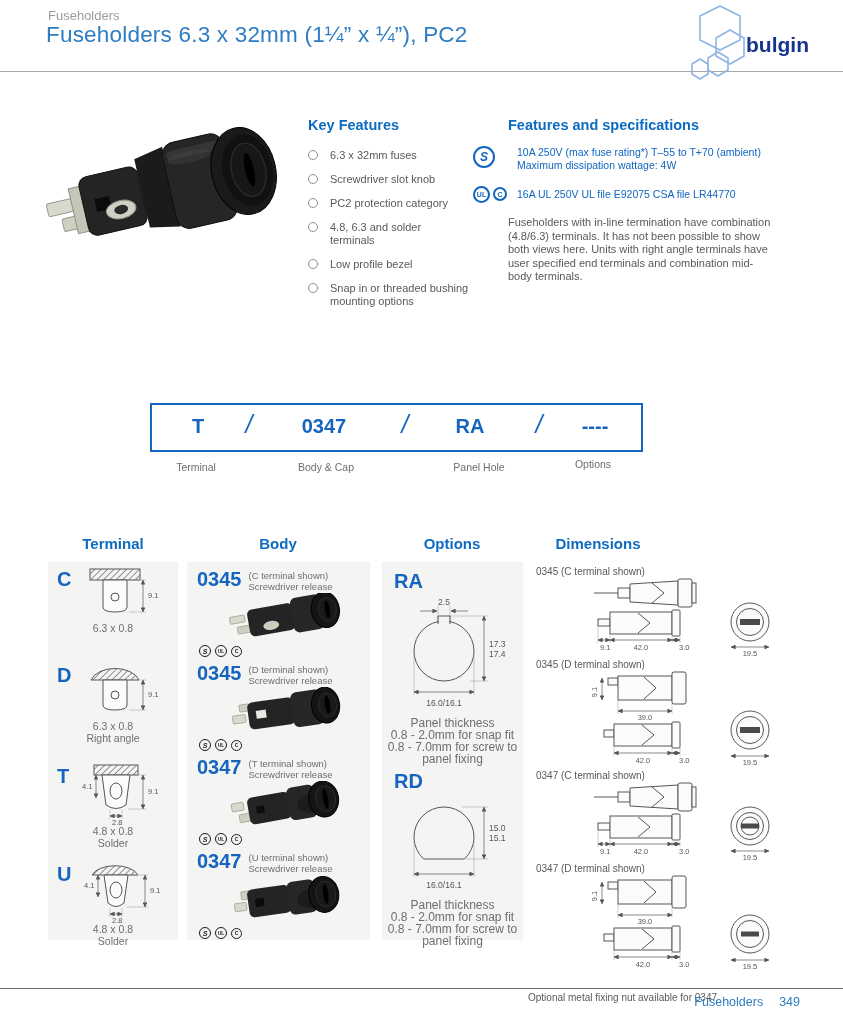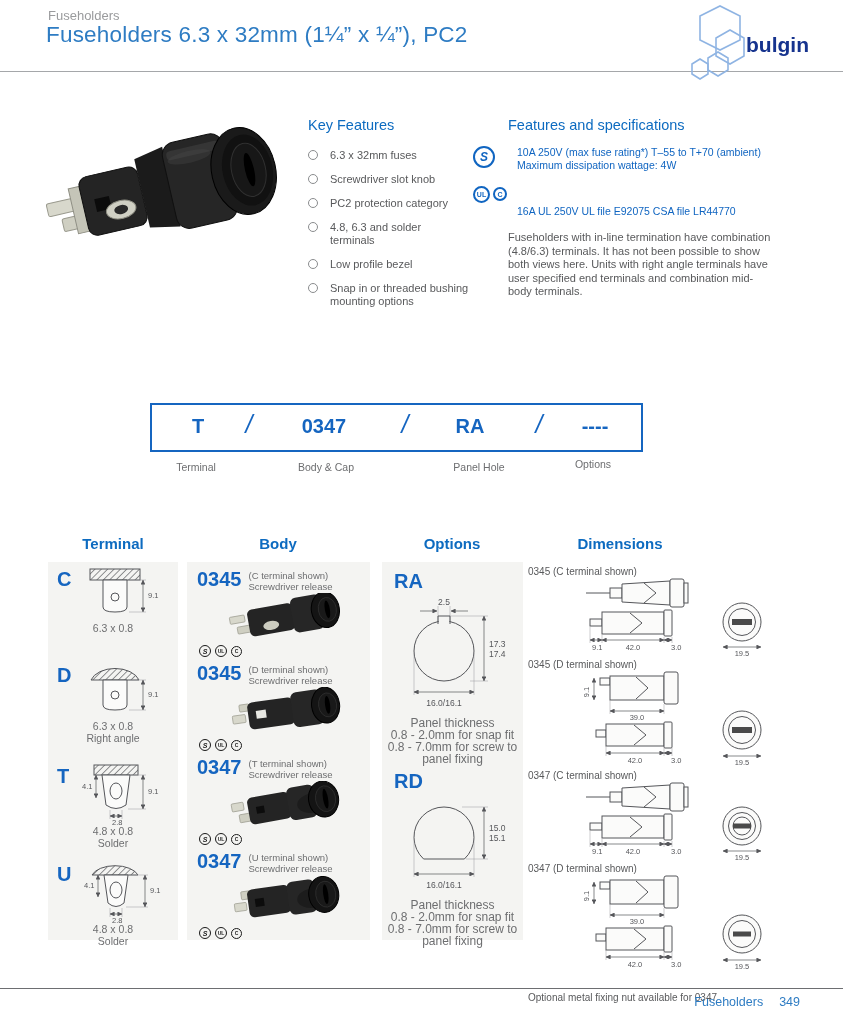--- a/index.html
+++ b/index.html
@@ -9,21 +9,21 @@
     color:#5a5b5d;overflow:hidden;
   }
   .abs{position:absolute;}
   
   .eyebrow{left:48px;top:8px;font-size:13px;color:#9a9b9d;}
   .page-title{left:46px;top:22px;font-size:22.5px;color:#2e7cc3;letter-spacing:.2px;}
   .hr-top{left:0;top:71px;width:843px;height:1px;background:#a5a7aa;}
   .logo{left:672px;top:4px;}
   .logo-text{font-size:21px;font-weight:bold;fill:#16338e;}
   
-  .sec-head{font-size:14.5px;font-weight:normal;color:#0d6bc0;}
+  .sec-head{font-size:14.5px;font-weight:bold;color:#0d6bc0;}
   
   .kf{left:308px;top:117px;width:196px;}
   .kf ul{list-style:none;margin:16px 0 0 0;padding:0;}
   .kf li{display:flex;gap:12px;margin-bottom:11px;font-size:11px;color:#58595b;line-height:13px;}
   .bullet{flex:0 0 8px;width:8px;height:8px;border:1.2px solid #8a8c8e;border-radius:50%;margin-top:1px;background:#fff;}
   
   .ap{left:473px;top:117px;width:302px;}
   .ap .sec-head{margin-left:35px;}
   .ap-row{display:flex;gap:9px;margin-top:13px;align-items:flex-start;}
   .ap-blue{color:#1065c1;font-size:10.5px;line-height:13px;white-space:nowrap;}
@@ -55,21 +55,21 @@
   .t-cap{text-align:center;font-size:10.5px;color:#6d6e70;line-height:12px;}
   .b-item{padding:7px 0 0 10px;height:87px;box-sizing:content-box;}
   .b-head{display:flex;gap:7px;align-items:flex-start;}
   .b-code{font-size:20px;font-weight:bold;color:#1565c0;line-height:20px;}
   .b-note{font-size:9.5px;color:#6d6e70;line-height:11px;margin-top:1px;}
   .b-photo{display:block;margin:1px auto 0 auto;}
   .o-item{padding-top:8px;}
   .o-code{font-size:20px;font-weight:bold;color:#1565c0;margin-left:12px;}
   .o-draw{display:block;margin:2px auto 0 auto;}
   .o-note{text-align:center;font-size:12px;color:#6d6e70;line-height:12px;margin-top:4px;}
-  .d-item{margin-bottom:2px;}
+  .d-item{margin-bottom:2px;margin-left:8px;}
   .d-label{font-size:10px;color:#58595b;}
   .d-draw{display:block;margin-left:28px;}
   .d-foot{font-size:10px;color:#58595b;margin-top:20px;}
   .dim{font-size:7.5px;fill:#55565a;font-family:"Liberation Sans",sans-serif;}
   .dim8{font-size:8.5px;fill:#55565a;font-family:"Liberation Sans",sans-serif;}
   .tech{stroke:#55565a;fill:none;stroke-width:1;}
   .techf{stroke:#55565a;fill:#fbfbfa;stroke-width:1;}
   .dimln{stroke:#55565a;stroke-width:.7;}
   .extln{stroke:#9a9b9d;stroke-width:.5;}
   
@@ -163,21 +163,21 @@
     <div>
       <div class="ap-blue">10A 250V (max fuse rating*) T–55 to T+70 (ambient)</div>
       <div class="ap-blue">Maximum dissipation wattage: 4W</div>
     </div>
   </div>
   <div class="ap-row">
     <span class="iconbox">
       <span class="mark mark-ul-blue">UL</span>
       <span class="mark mark-csa-blue">C</span>
     </span>
-    <div class="ap-blue" style="margin-top:20px">16A UL 250V UL file E92075 CSA file LR44770</div>
+    <div class="ap-blue" style="margin-top:3px">16A UL 250V UL file E92075 CSA file LR44770</div>
   </div>
   <div class="ap-para">Fuseholders with in-line termination have combination (4.8/6.3) terminals. It has not been possible to show both views here. Units with right angle terminals have user specified end terminals and combination mid-body terminals.</div>
 </div>
 
 <div class="abs pn-box">
   <span class="pn-seg" style="left:46px">T</span>
   <span class="pn-sep" style="left:97px">/</span>
   <span class="pn-seg" style="left:172px">0347</span>
   <span class="pn-sep" style="left:253px">/</span>
   <span class="pn-seg" style="left:318px">RA</span>
@@ -185,21 +185,21 @@
   <span class="pn-seg" style="left:443px">----</span>
 </div>
 <span class="pn-label" style="left:196px">Terminal</span>
 <span class="pn-label" style="left:326px">Body &amp; Cap</span>
 <span class="pn-label" style="left:479px">Panel Hole</span>
 <span class="pn-label" style="left:593px;top:458px">Options</span>
 
 <div class="col-head" style="left:113px">Terminal</div>
 <div class="col-head" style="left:278px">Body</div>
 <div class="col-head" style="left:452px">Options</div>
-<div class="col-head" style="left:620px">Dimensions</div>
+<div class="col-head" style="left:598px">Dimensions</div>
 
 <div class="panel p-terminal">
 
   <div class="t-item" style="height:94px">
     <span class="t-code">C</span>
     <svg class="t-draw" width="104" height="58" viewBox="0 0 104 58" style="margin-left:26px">
       <rect x="16" y="5" width="50" height="11" fill="url(#hatch)" stroke="#55565a"></rect>
       <path class="techf" d="M29,16 h24 v27 q0,5 -12,5 q-12,0 -12,-5 z"></path>
       <circle class="tech" cx="41" cy="33" r="4"></circle>
       <line class="extln" x1="55" y1="16" x2="72" y2="16"></line>

